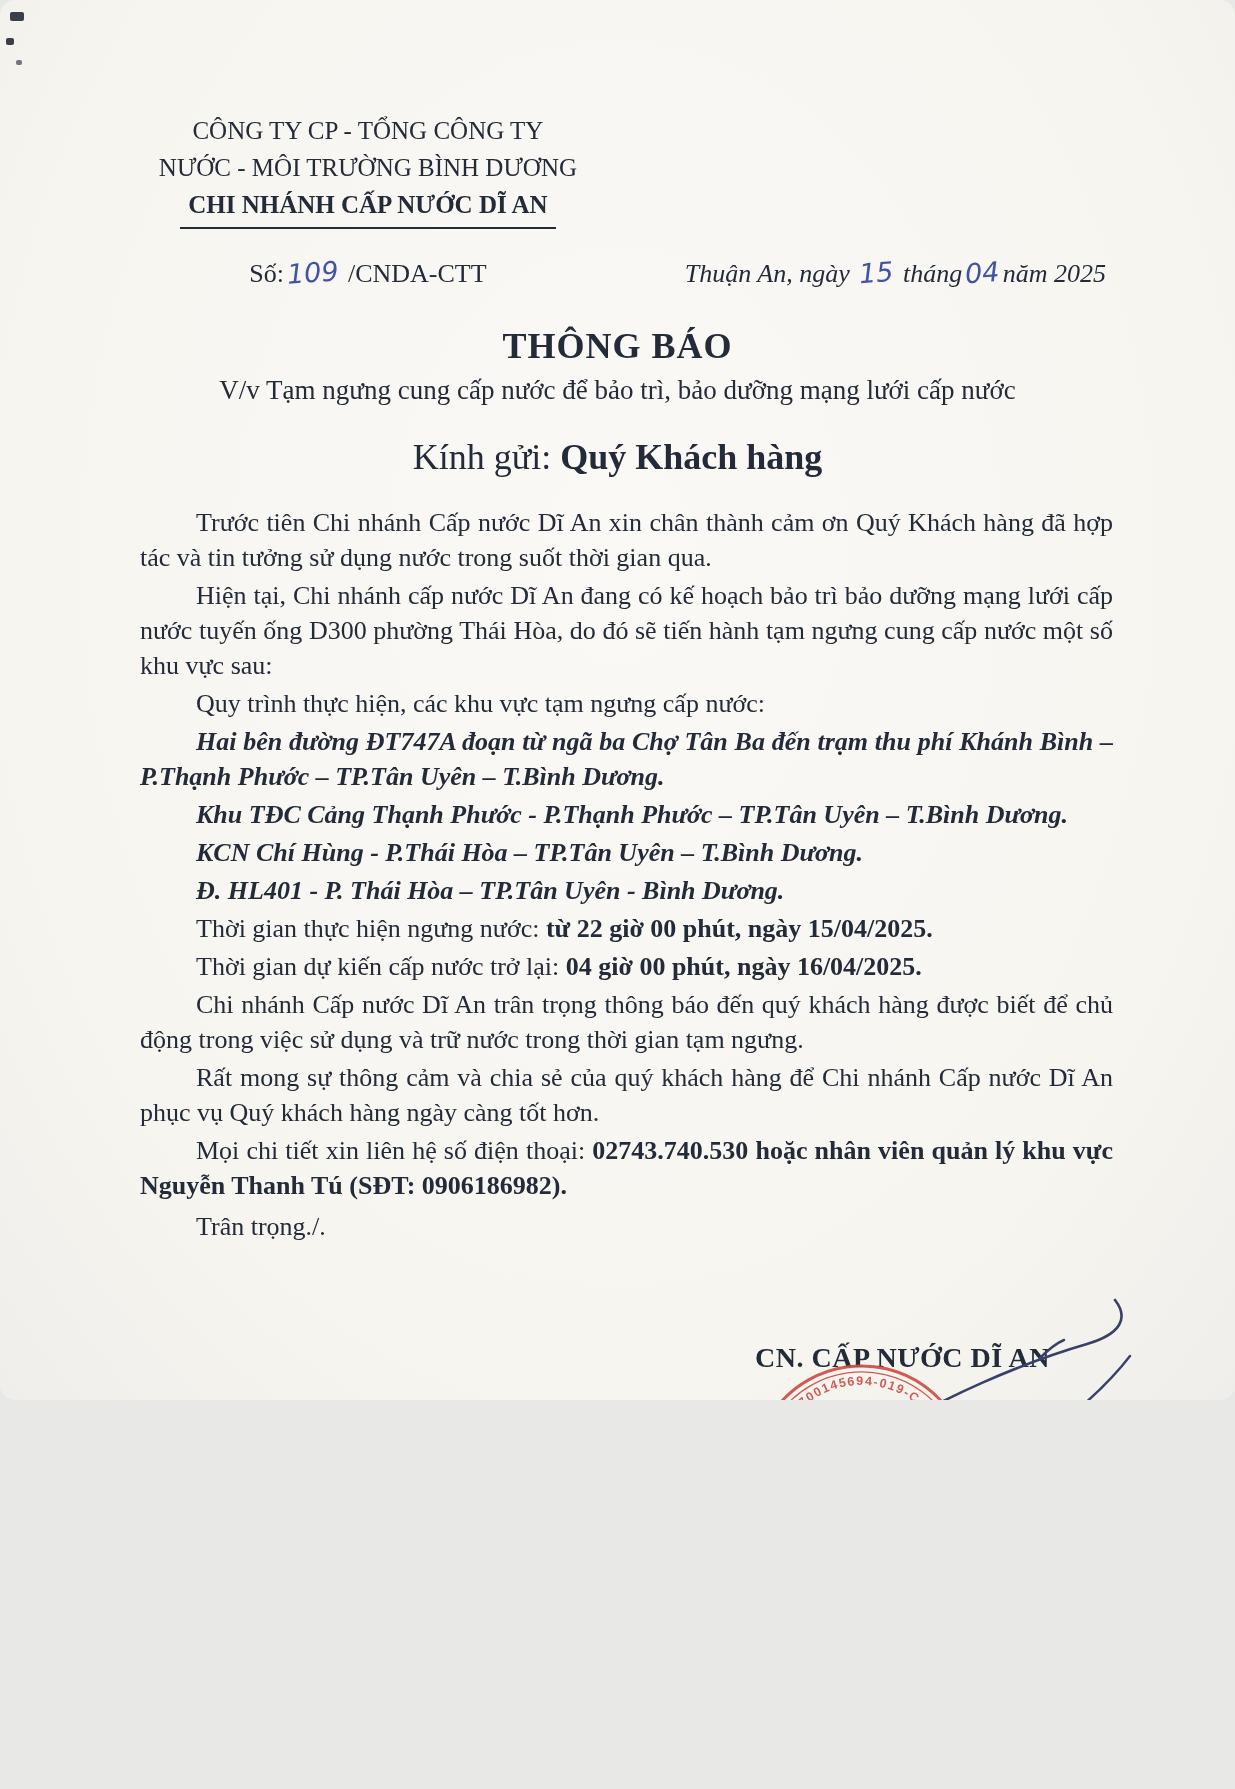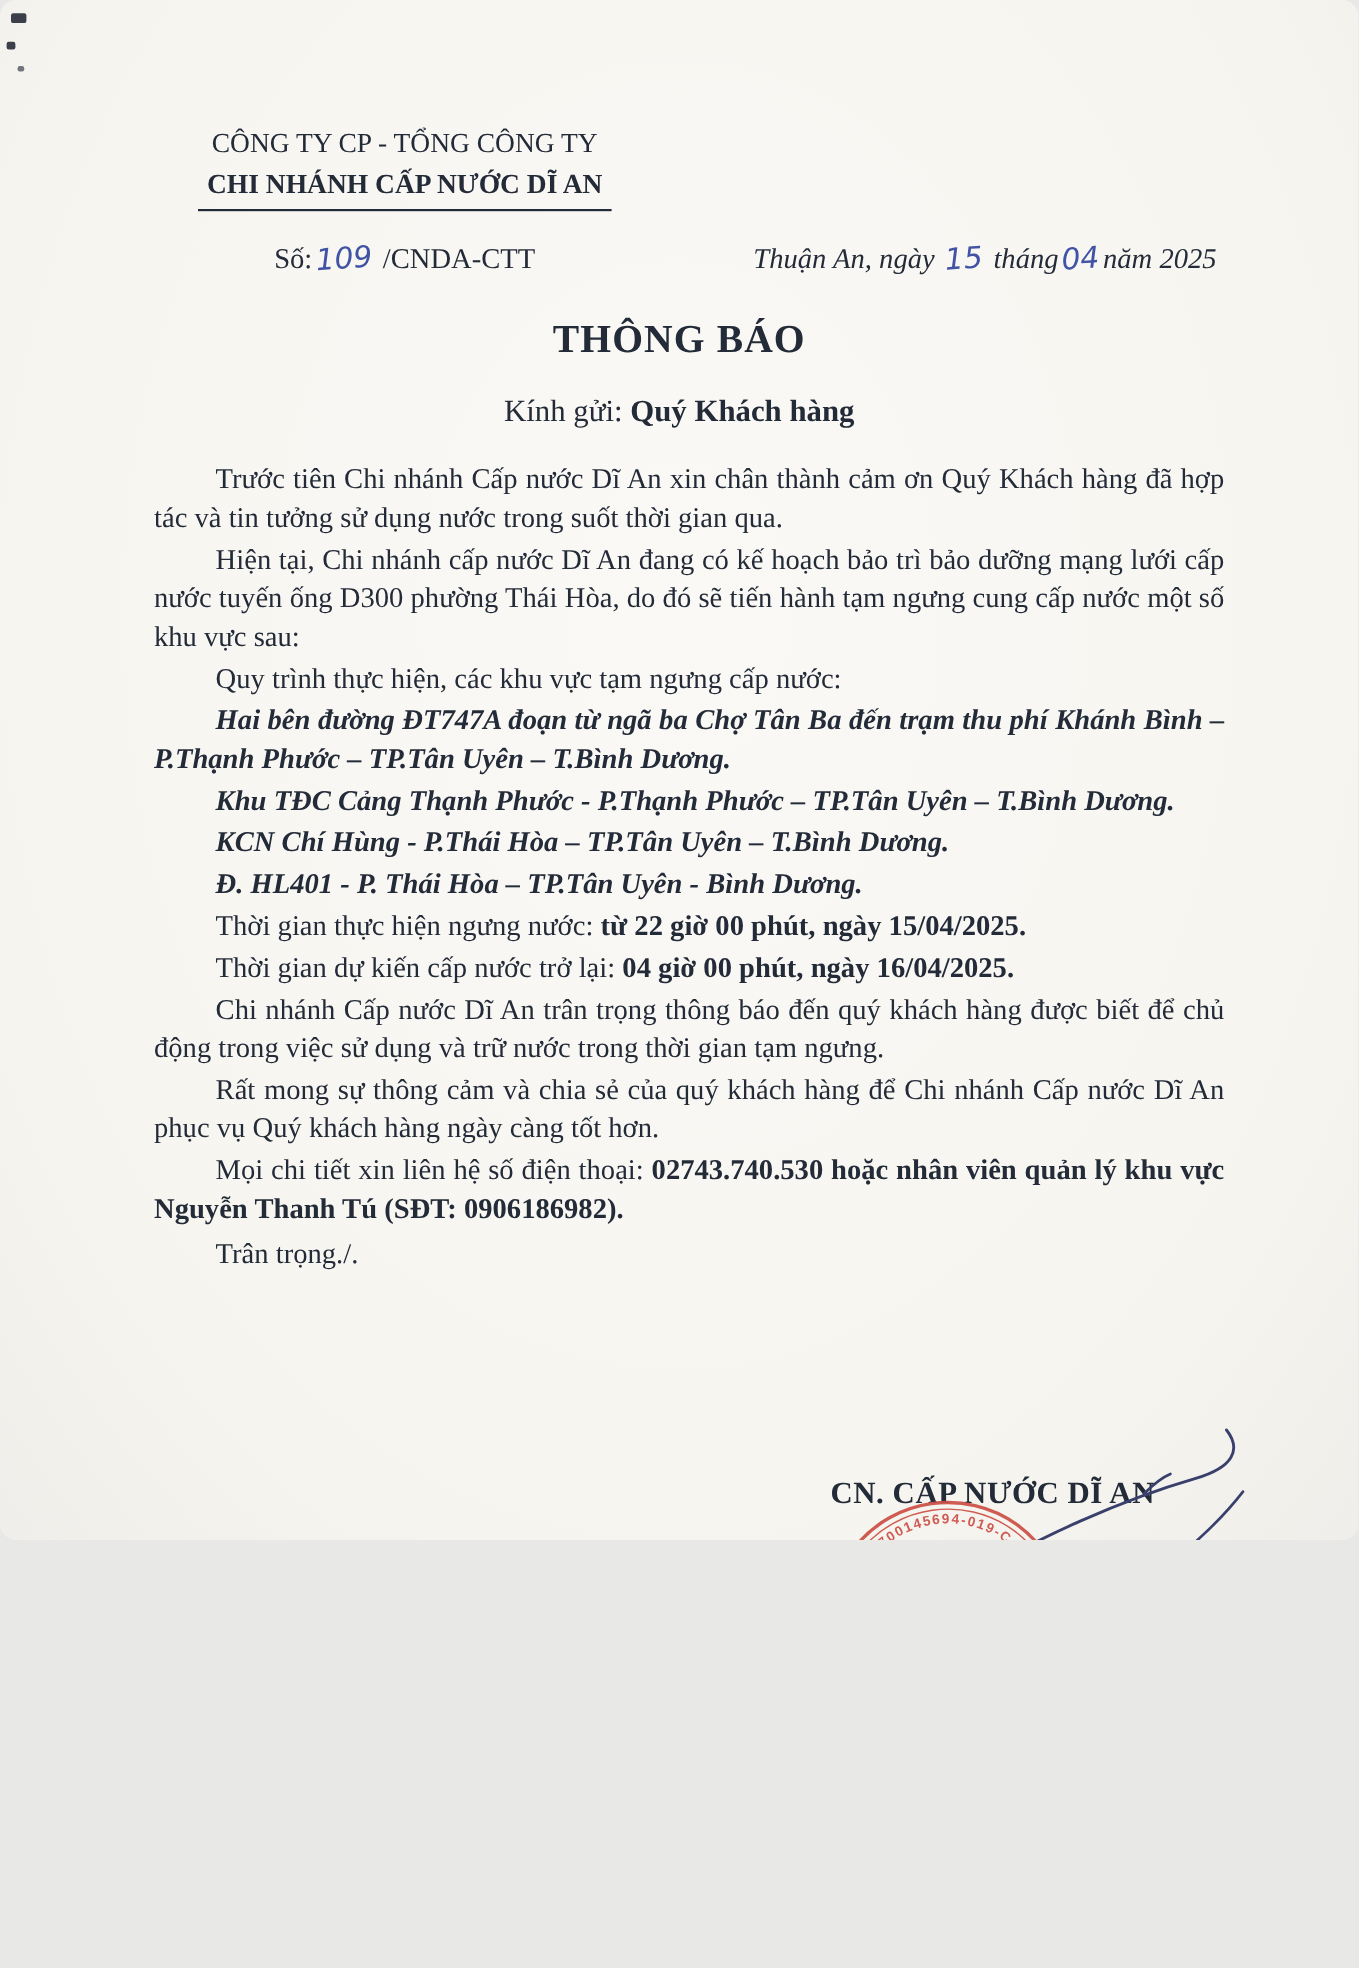--- a/index.html
+++ b/index.html
@@ -38,21 +38,21 @@
   .hw{
     color:#4053a4;
     font-family:"DejaVu Sans","Liberation Sans",sans-serif;
     font-style:italic;font-size:27px;
     display:inline-block;transform:rotate(-4deg);
     padding:0 3px;
   }
 
   .doc-title{text-align:center;font-size:36px;font-weight:bold;margin-top:36px;letter-spacing:1px;}
   .doc-subject{text-align:center;font-size:27px;margin-top:8px;}
-  .salutation{text-align:center;font-size:28px;margin-top:30px;}
+  .salutation{text-align:center;font-size:36px;margin-top:30px;}
 
   .body-block{padding:24px 122px 0 140px;font-size:26px;line-height:35px;text-align:justify;}
   .body-block p{margin:3px 0;text-indent:56px;}
   p.area{font-weight:bold;font-style:italic;}
   .regards{margin-top:6px !important;}
 
   .sig-title{
     position:absolute;left:755px;top:1342px;width:300px;
     font-size:28px;font-weight:bold;letter-spacing:.5px;white-space:nowrap;
   }
@@ -85,36 +85,38 @@
 
 <div class="page">
 
   <div class="speck speck1"></div>
   <div class="speck speck2"></div>
   <div class="speck speck3"></div>
 
   <div class="header">
     <div class="header-left">
       <div>CÔNG TY CP - TỔNG CÔNG TY</div>
+      <div>NƯỚC - MÔI TRƯỜNG BÌNH DƯƠNG</div>
       <div><span class="org-branch">CHI NHÁNH CẤP NƯỚC DĨ AN</span></div>
     </div>
   </div>
 
   <div class="ref-row">
     <div class="ref-left">
       <span>Số:</span><span class="hw">109</span> <span>/CNDA-CTT</span>
     </div>
     <div class="date-right">
       <span>Thuận An, ngày</span>
       <span class="hw">15</span>
       <span>tháng</span><span class="hw">04</span><span>năm 2025</span>
     </div>
   </div>
 
   <div class="doc-title">THÔNG BÁO</div>
+  <div class="doc-subject">V/v Tạm ngưng cung cấp nước để bảo trì, bảo dưỡng mạng lưới cấp nước</div>
 
   <div class="salutation">
     <span>Kính gửi:</span>
     <b>Quý Khách hàng</b>
   </div>
 
   <div class="body-block">
     <p>Trước tiên Chi nhánh Cấp nước Dĩ An xin chân thành cảm ơn Quý Khách hàng đã hợp tác và tin tưởng sử dụng nước trong suốt thời gian qua.</p>
     <p>Hiện tại, Chi nhánh cấp nước Dĩ An đang có kế hoạch bảo trì bảo dưỡng mạng lưới cấp nước tuyến ống D300 phường Thái Hòa, do đó sẽ tiến hành tạm ngưng cung cấp nước một số khu vực sau:</p>
     <p>Quy trình thực hiện, các khu vực tạm ngưng cấp nước:</p>

